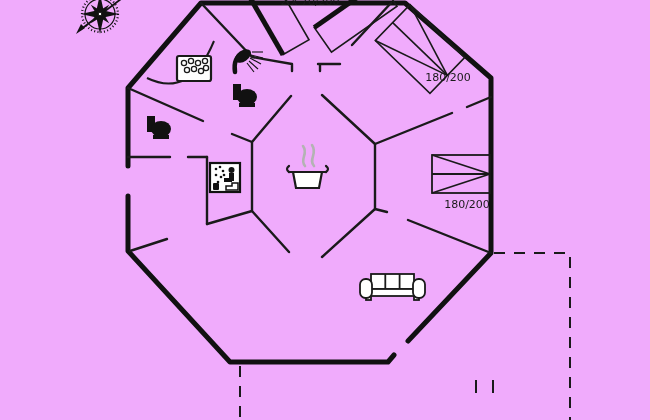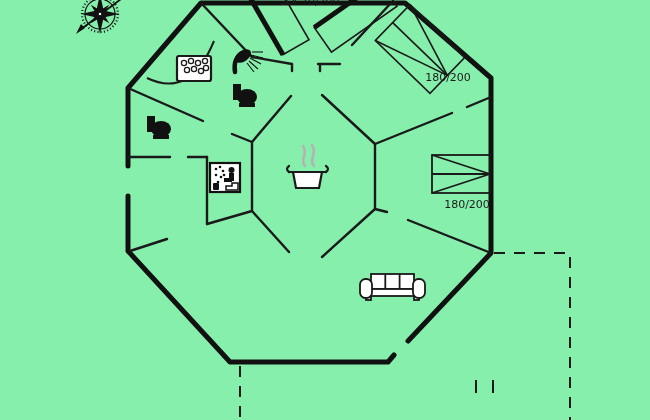--- a/index.html
+++ b/index.html
@@ -1,16 +1,16 @@
 <!DOCTYPE html>
 <html><head>
 <meta charset="utf-8">
 <style>
   html,body{margin:0;padding:0;background:#ffffff;}
-  .stage{position:relative;width:650px;height:420px;background:#86efac;overflow:hidden;}
+  .stage{position:relative;width:650px;height:420px;background:#f0abfc;overflow:hidden;}
   svg text{font-family:"DejaVu Sans","Liberation Sans",sans-serif;font-size:11px;fill:#1a1a1a;}
   svg{display:block;}
 </style>
 </head>
 <body>
 
 <div class="stage">
 <svg width="650" height="420" viewBox="0 0 650 420">
 
   <g stroke="#111111" stroke-width="5" fill="none" stroke-linecap="round" stroke-linejoin="round">

